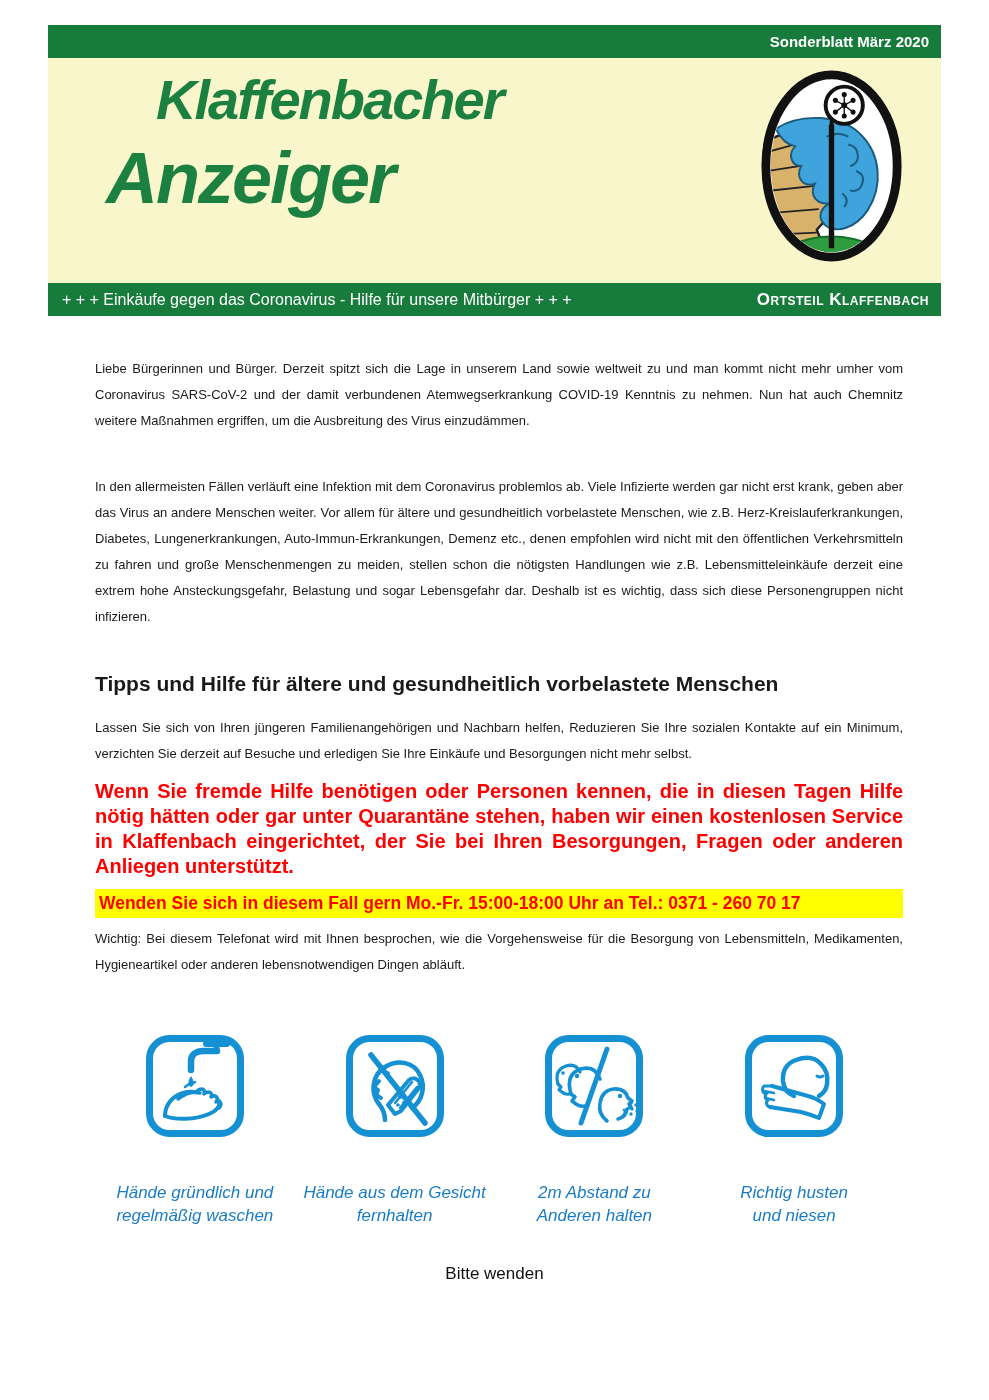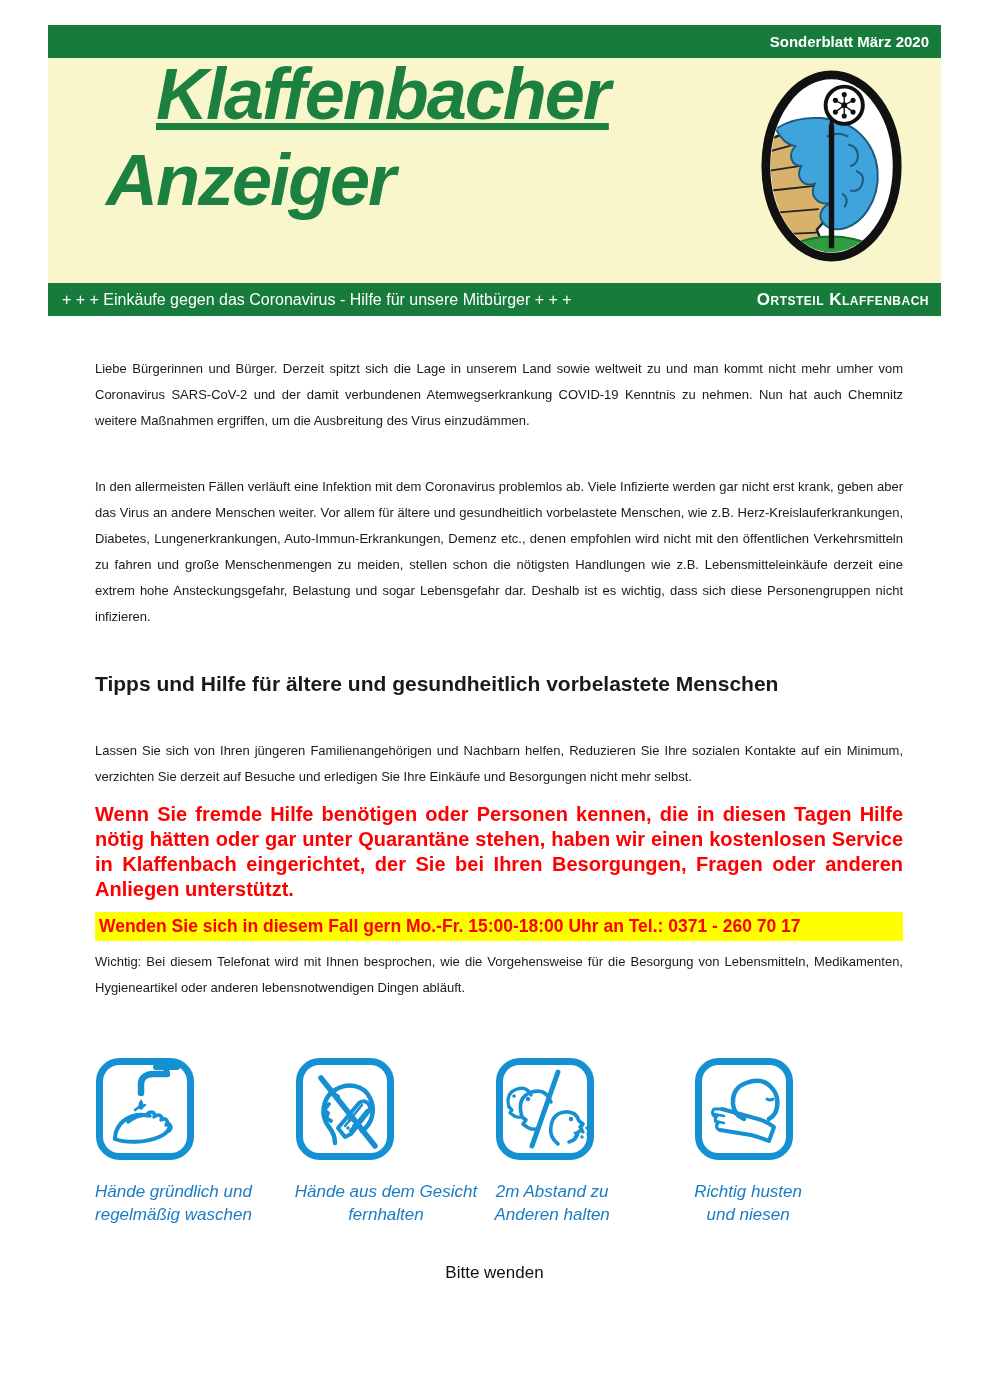--- a/index.html
+++ b/index.html
@@ -19,56 +19,56 @@
     display:flex;align-items:center;justify-content:flex-end;
     padding-right:12px;font-size:15px;font-weight:bold;
   }
   .masthead{
     position:relative;background:var(--cream);height:225px;overflow:hidden;
   }
   .mast-title{
     color:var(--title-green);font-style:italic;font-weight:bold;
     line-height:1;letter-spacing:-2px;
   }
-  .mast-line1{font-size:72px;padding:0 0 0 108px;text-decoration:underline;}
+  .mast-line1{font-size:56px;padding:14px 0 0 108px;}
   .mast-line2{font-size:72px;padding:14px 0 0 58px;}
   .crest{position:absolute;top:8px;right:36px;width:147px;height:200px;}
 
   .ticker{
     background:var(--green);color:#fff;height:33px;
     display:flex;align-items:center;justify-content:space-between;
     padding:0 12px 0 14px;
   }
   .ticker-left{font-size:16px;}
   .ticker-right{font-size:17px;font-weight:bold;font-variant:small-caps;letter-spacing:.5px;}
 
   
   .article{margin:0 86px 0 95px;}
   .h1{font-size:30px;font-weight:bold;margin-top:38px;letter-spacing:-.5px;}
   .para{
     font-size:13px;line-height:26px;text-align:justify;margin-top:40px;
   }
   .h2{font-size:21px;font-weight:bold;margin-top:42px;}
-  .para.tight{margin-top:42px;}
+  .para.tight{margin-top:19px;}
   .alert{
     color:var(--red);font-weight:bold;font-size:20px;line-height:25px;
     text-align:justify;margin-top:12px;
   }
   .highlight{
     background:var(--hl-yellow);color:var(--red);font-weight:bold;
     font-size:17.5px;line-height:27px;margin-top:10px;padding:1px 4px;
     display:block;width:100%;
   }
   .para.after-hl{margin-top:8px;}
 
   
   .tips{
     margin:56px 95px 0 95px;display:grid;grid-template-columns:repeat(4,1fr);
   }
-  .tip{display:flex;flex-direction:column;align-items:flex-start;}
+  .tip{display:flex;flex-direction:column;align-items:center;gap:24px;}
   .tip svg{width:100px;height:104px;display:block;}
   .tip-caption{
     margin-top:20px;color:var(--cap-blue);font-style:italic;font-size:17px;
     line-height:1.35;text-align:center;
   }
   .tip-caption span{display:block;}
 
   .footer-note{
     margin-top:36px;text-align:center;font-size:17px;color:#111;
   }

